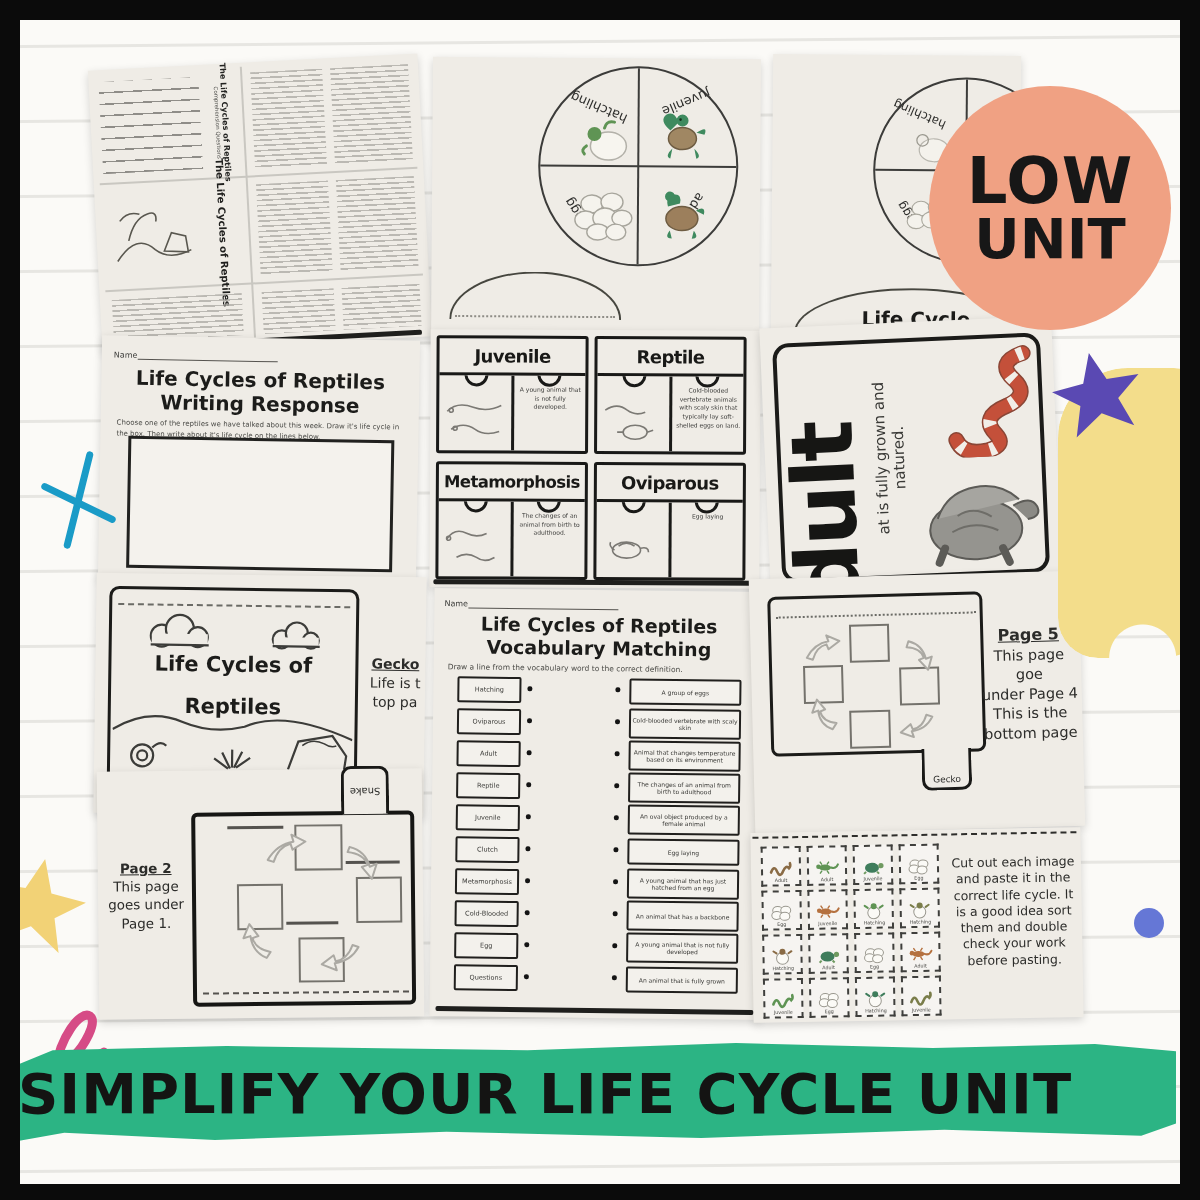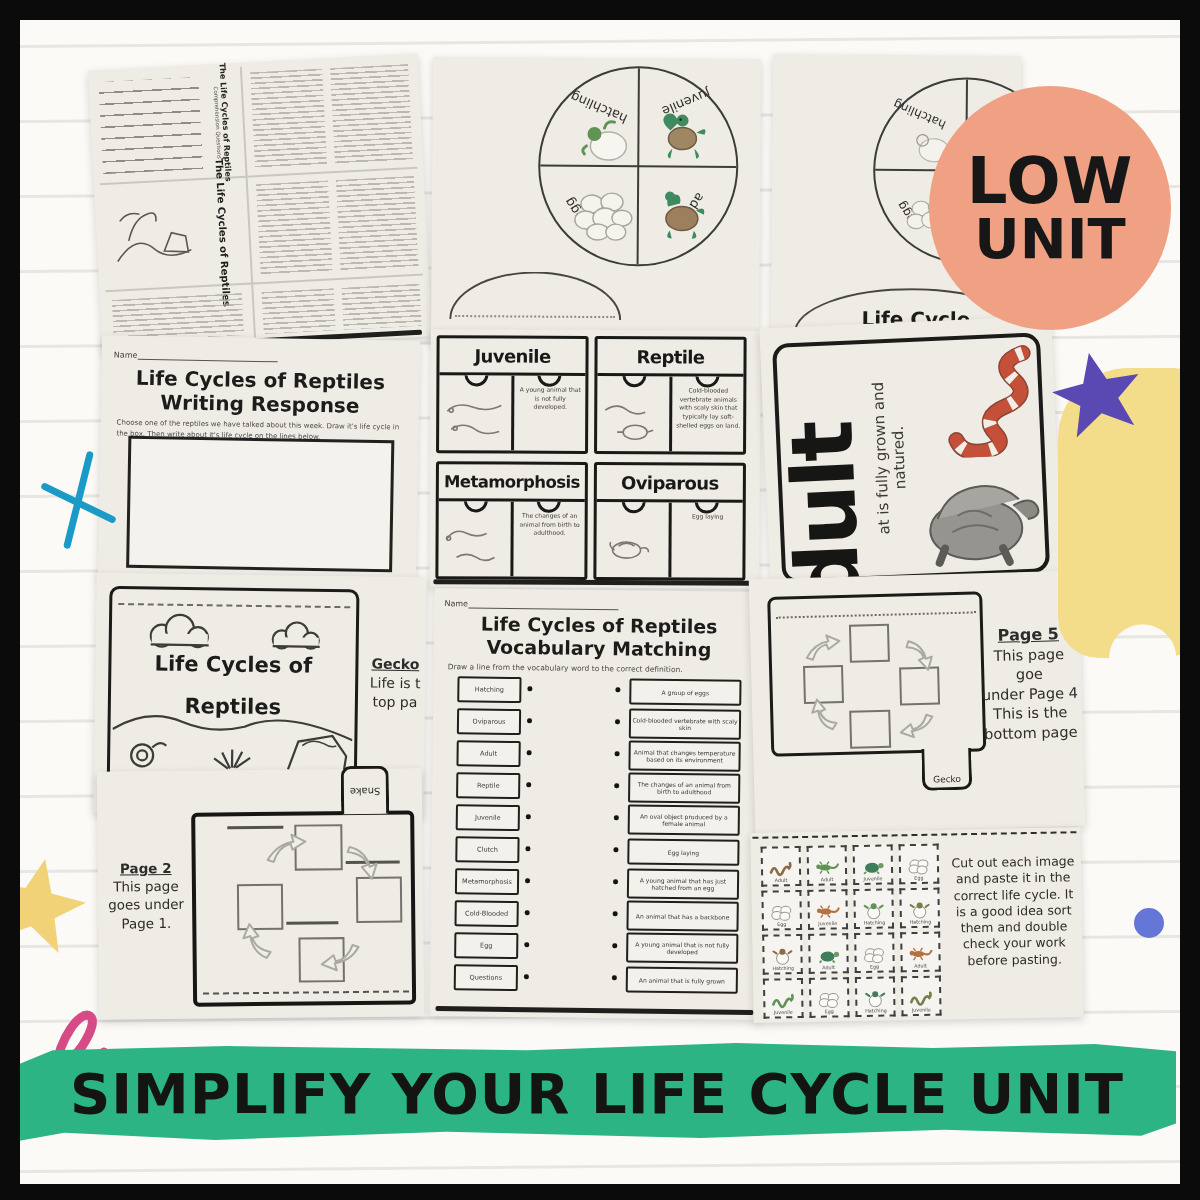--- a/index.html
+++ b/index.html
@@ -31,21 +31,21 @@
   .cc-label{font-size:6px;transform:scale(.8);color:#4a4a46;line-height:1;margin-bottom:1px;white-space:nowrap;}
   .wheel{position:absolute;border:2.5px solid #3c3c3a;border-radius:50%;box-sizing:border-box;}
   .wheel .cv{position:absolute;left:50%;top:0;bottom:0;width:2.5px;margin-left:-1.25px;background:#3c3c3a;}
   .wheel .ch{position:absolute;top:50%;left:0;right:0;height:2.5px;margin-top:-1.25px;background:#3c3c3a;}
   .wlabel{position:absolute;font-size:13px;color:#2e2e2c;white-space:nowrap;}
   .arc{position:absolute;border:2.5px solid #46463f;border-bottom:none;border-radius:50% 50% 0 0/100% 100% 0 0;box-sizing:border-box;}
   .note{position:absolute;text-align:center;color:#2c2c2a;font-size:13.5px;line-height:1.35;}
   .note .pg{font-weight:700;text-decoration:underline;}
   .frame{position:absolute;background:#0b0b0b;z-index:60;}
   .banner{position:absolute;left:18px;top:1042px;width:1158px;height:102px;background:#2cb484;z-index:40;
-    display:flex;align-items:center;justify-content:center;
+    display:flex;align-items:center;justify-content:flex-start;
     clip-path:polygon(0% 22%,3% 8%,18% 4%,44% 8%,62% 1%,79% 6%,93% 2%,100% 9%,100% 80%,97% 92%,80% 86%,59% 94%,37% 88%,17% 96%,4% 89%,0% 97%);}
   .banner-text{font-size:56px;font-weight:800;letter-spacing:1px;color:#141413;white-space:nowrap;}
   .badge{position:absolute;left:929px;top:86px;width:242px;height:244px;border-radius:50%;background:#f0a183;z-index:22;
     display:flex;flex-direction:column;align-items:center;justify-content:center;}
   .badge .b1{font-size:64px;font-weight:800;color:#171717;line-height:.95;letter-spacing:1px;}
   .badge .b2{font-size:56px;font-weight:800;color:#171717;line-height:.95;letter-spacing:0px;}
   .star{position:absolute;clip-path:polygon(50% 0%,63% 33%,98% 35%,71% 57%,82% 91%,50% 70%,18% 91%,29% 57%,2% 35%,37% 33%);}
   .tab{position:absolute;border:3.5px solid #191917;background:#efece6;box-sizing:border-box;display:flex;align-items:center;justify-content:center;}
 </style>
 </head>

